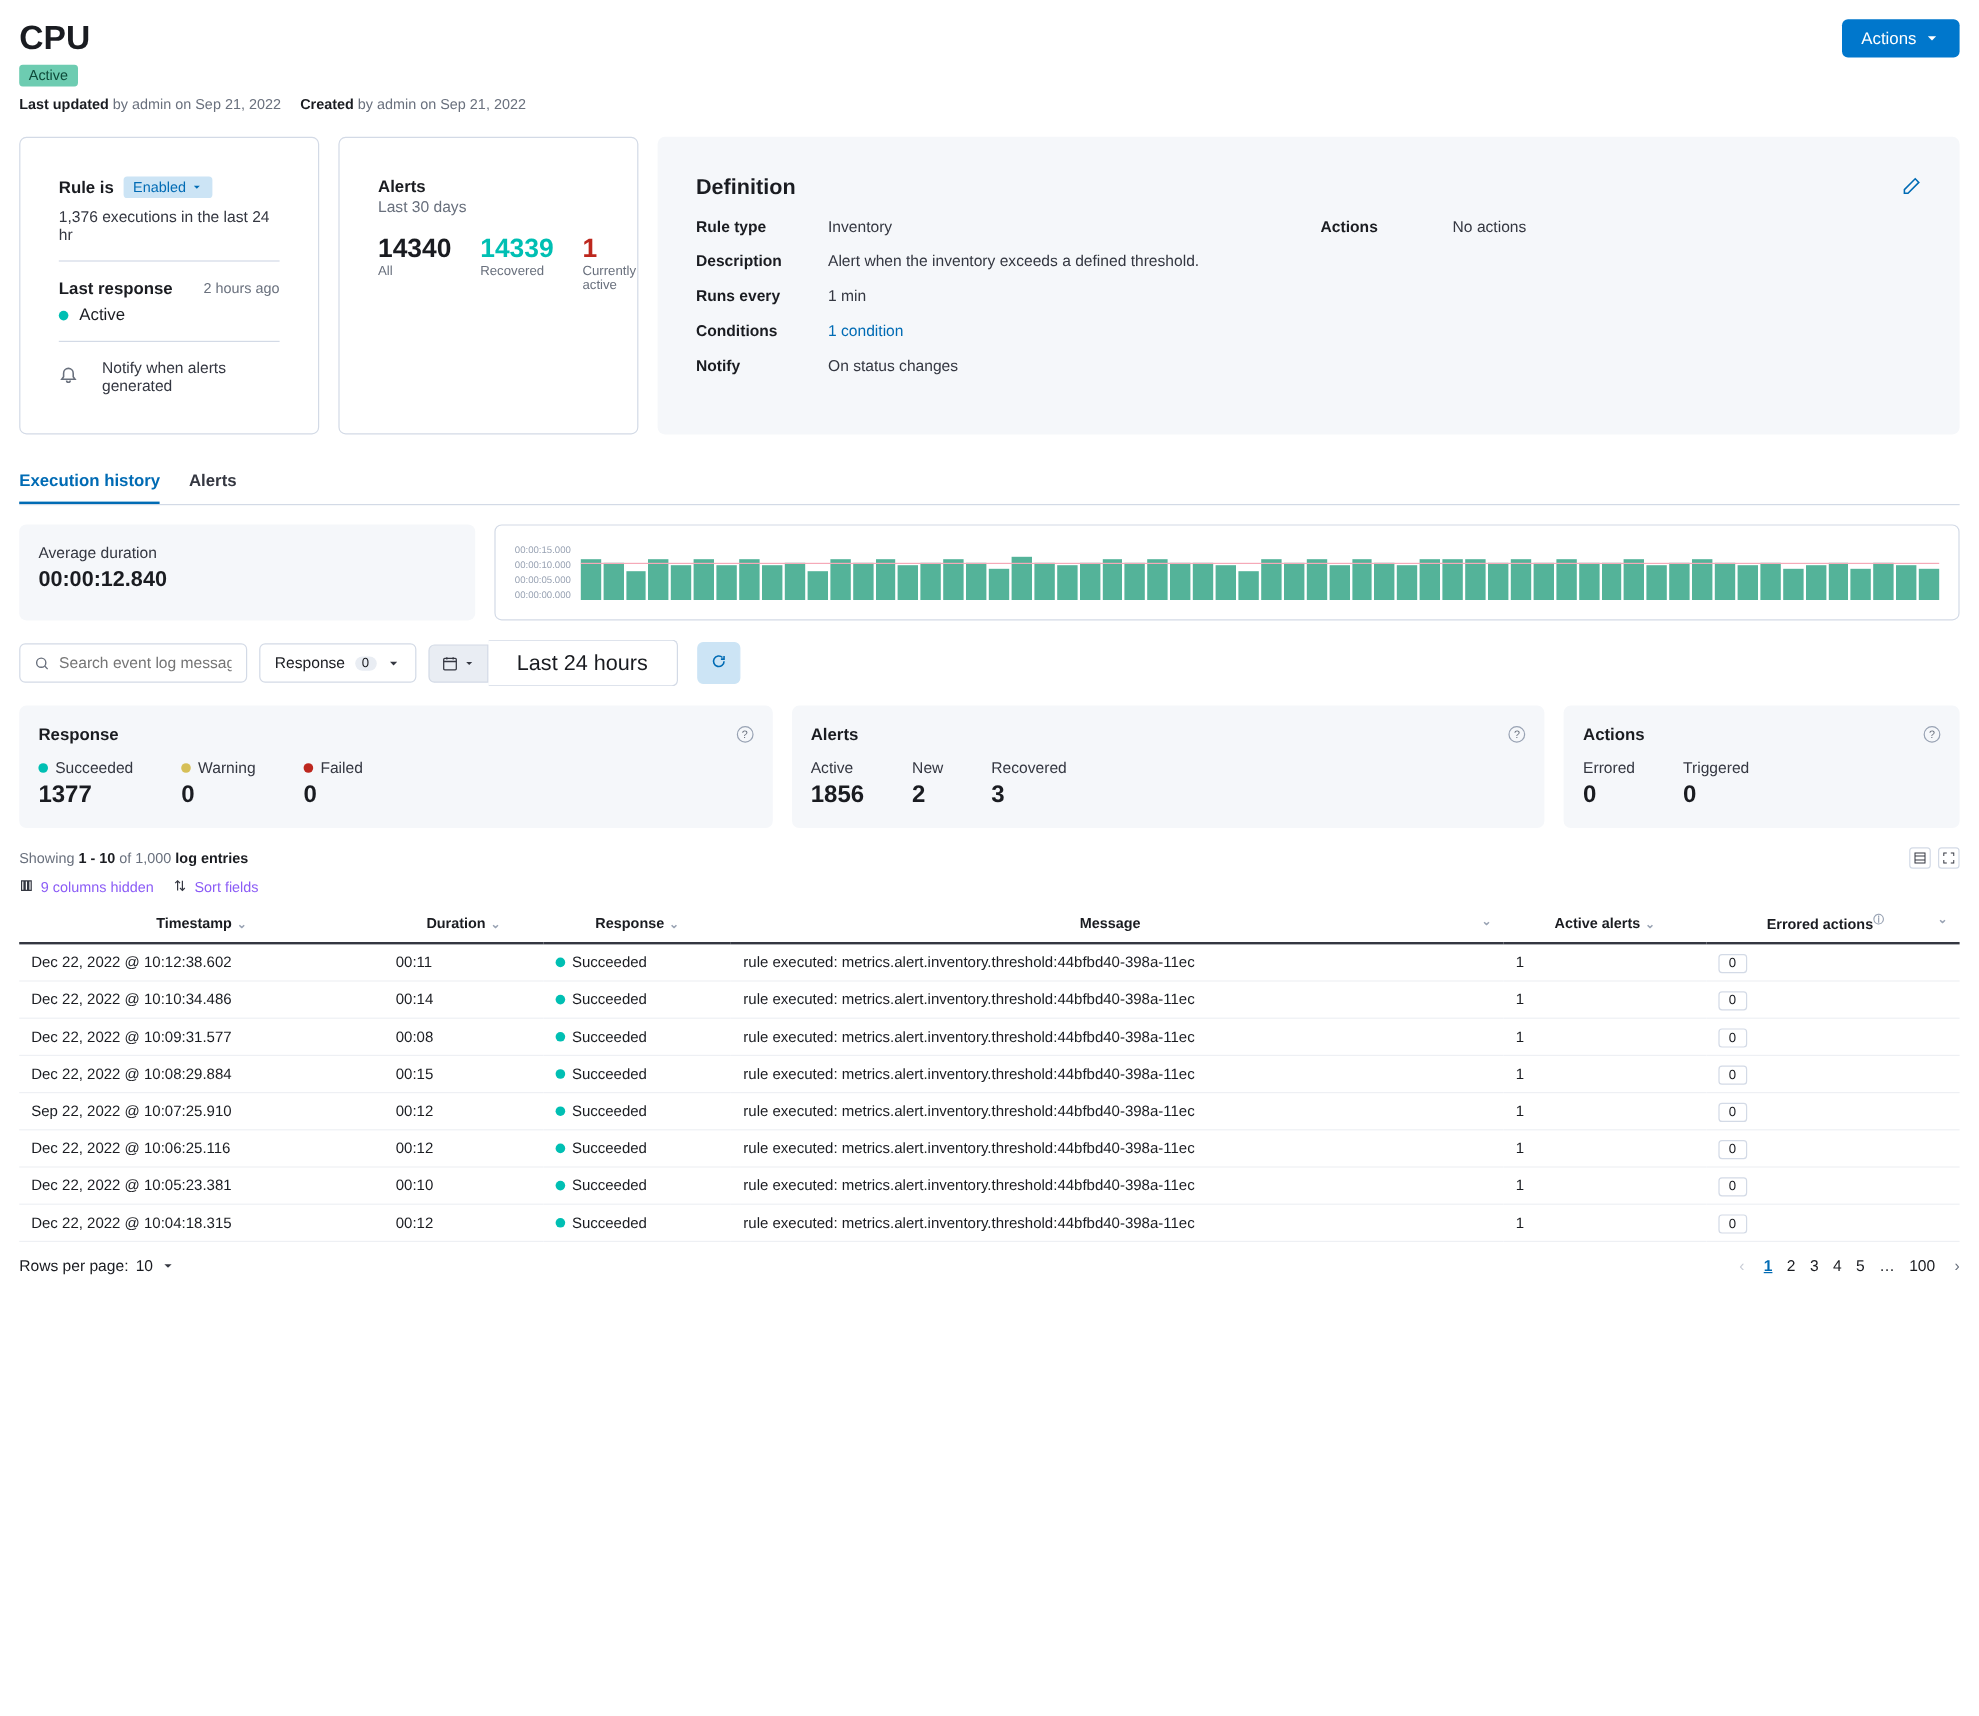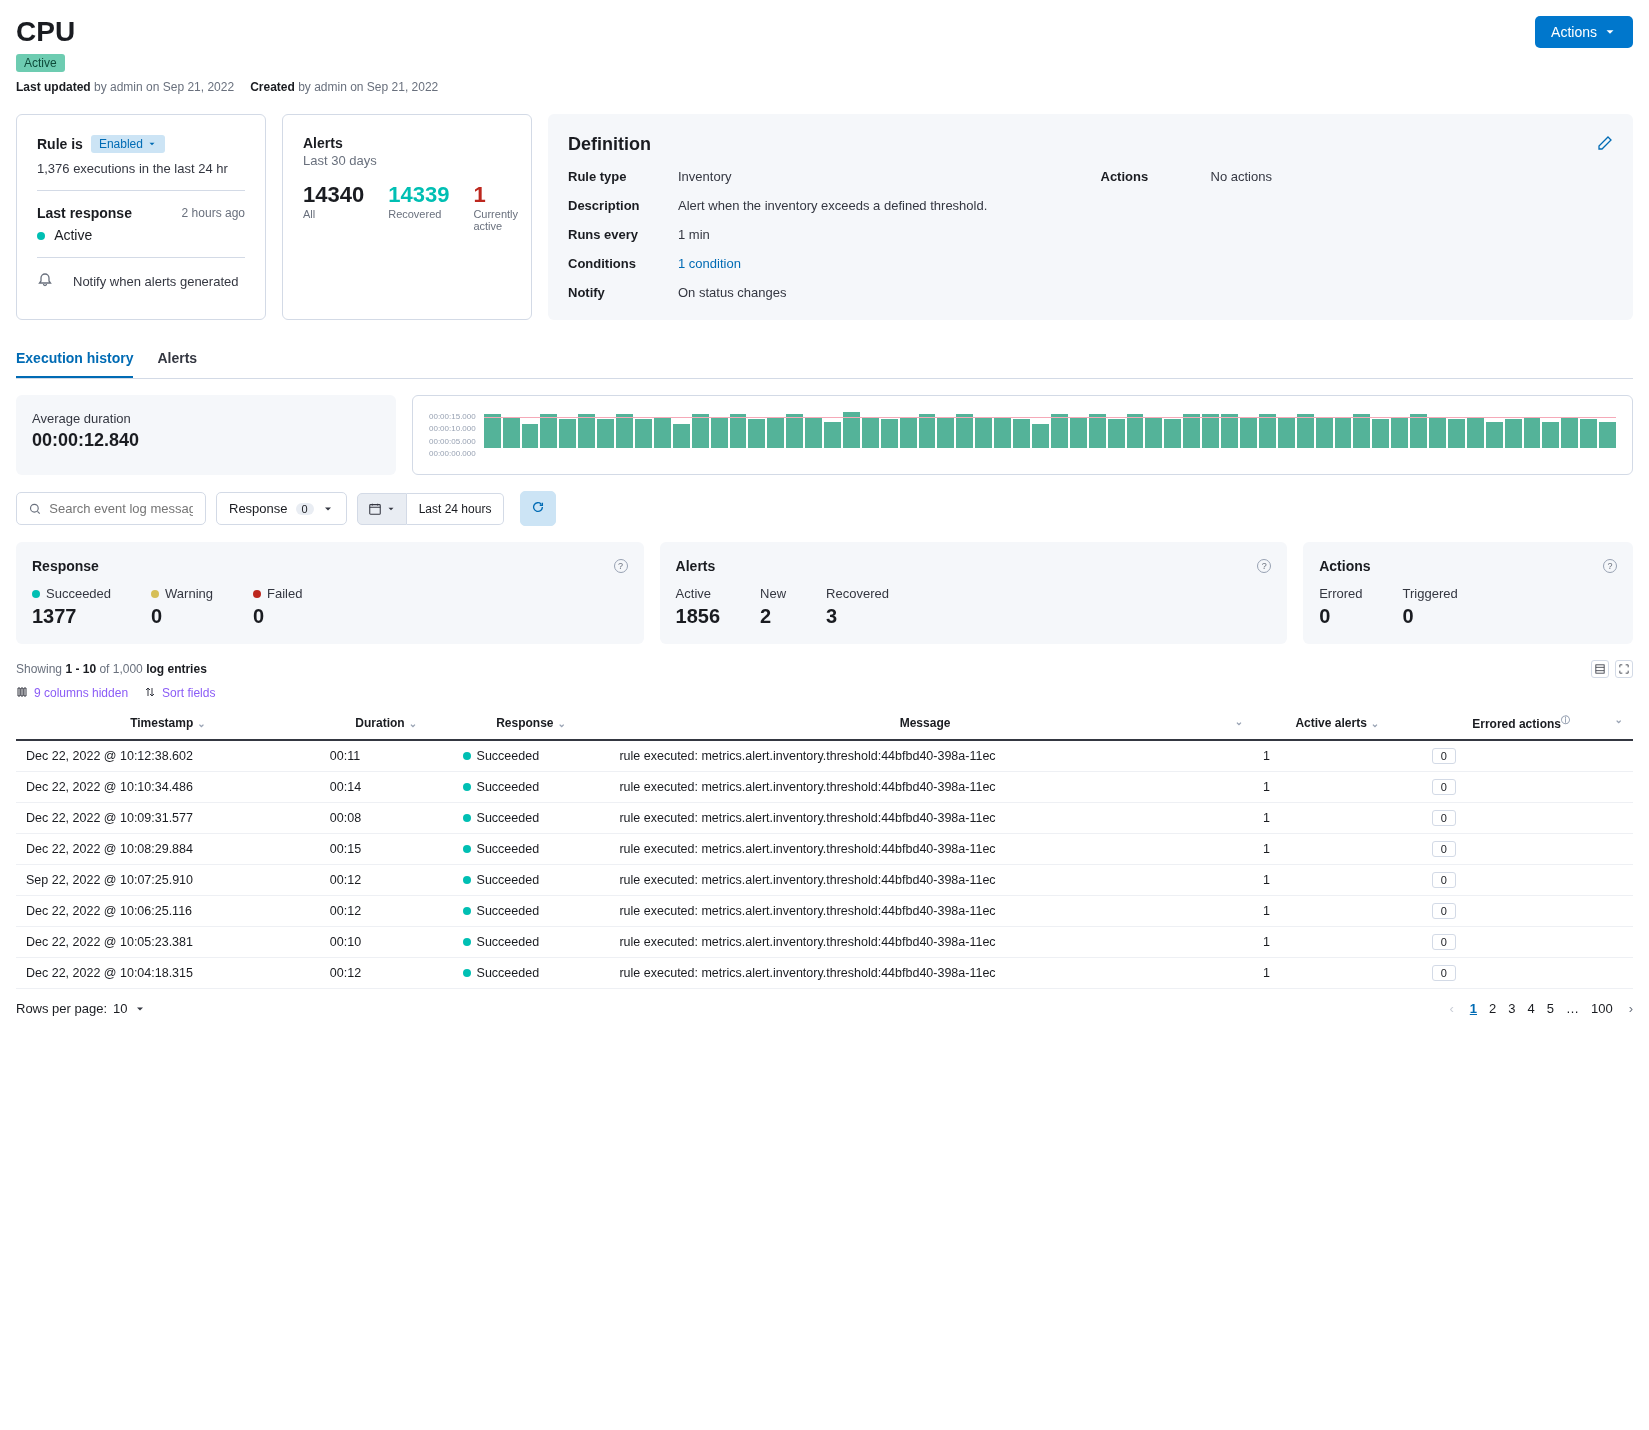--- a/index.html
+++ b/index.html
@@ -8,21 +8,21 @@
     .header { display: flex; justify-content: space-between; align-items: flex-start; margin-bottom: 8px; }
     .header-left h1 { font-size: 28px; font-weight: 700; margin-bottom: 6px; }
     .badge-active { display: inline-block; background: #6dccb1; color: #0e4b3a; font-size: 12px; padding: 2px 8px; border-radius: 3px; font-weight: 500; }
     .btn-primary { background: #0077cc; color: #fff; border: none; padding: 8px 16px; border-radius: 5px; font-size: 14px; font-weight: 500; cursor: pointer; display: flex; align-items: center; gap: 6px; }
     .btn-primary svg { fill: #fff; }
     
     .meta-line { font-size: 12px; color: #69707d; margin-bottom: 20px; display: flex; gap: 16px; }
     .meta-line strong { color: #1a1c21; font-weight: 700; }
     
     .cards-row { display: flex; gap: 16px; margin-bottom: 20px; }
-    .card { border: 1px solid #d3dae6; border-radius: 6px; padding: 20px; background: #fff; }
+    .card { border: 1px solid #d3dae6; border-radius: 6px; padding: 32px; background: #fff; }
     .card.grey { background: #f5f7fa; border: none; }
     
     .rule-card { width: 250px; display: flex; flex-direction: column; }
     .rule-top { border-bottom: 1px solid #d3dae6; padding-bottom: 14px; }
     .rule-row { display: flex; align-items: center; gap: 8px; margin-bottom: 8px; }
     .rule-row .label { font-size: 14px; font-weight: 600; }
     .enabled-pill { background: #cce4f5; color: #006bb4; font-size: 12px; padding: 2px 8px; border-radius: 3px; display: inline-flex; align-items: center; gap: 4px; cursor: pointer; }
     .rule-sub { font-size: 13px; color: #343741; }
     .rule-mid { padding: 14px 0; border-bottom: 1px solid #d3dae6; }
     .rule-mid-hdr { display: flex; justify-content: space-between; align-items: center; margin-bottom: 6px; }
@@ -58,34 +58,34 @@
     .tab.active { color: #006bb4; border-bottom-color: #006bb4; }
     
     .exec-row { display: flex; gap: 16px; margin-bottom: 16px; }
     .avg-card { width: 380px; background: #f5f7fa; border-radius: 6px; padding: 16px; }
     .avg-card .label { font-size: 13px; color: #343741; margin-bottom: 4px; }
     .avg-card .value { font-size: 18px; font-weight: 700; }
     .chart-card { flex: 1; border: 1px solid #d3dae6; border-radius: 6px; padding: 16px; }
     .chart-hdr { display: flex; justify-content: space-between; align-items: center; margin-bottom: 8px; }
     .chart-hdr .title { font-size: 14px; font-weight: 600; }
     .runs-select { border: 1px solid #d3dae6; border-radius: 5px; padding: 6px 12px; font-size: 13px; display: flex; align-items: center; gap: 6px; cursor: pointer; }
-    .chart-body { display: flex; gap: 8px; height: 46px; }
+    .chart-body { display: flex; gap: 8px; align-items: flex-end; height: 46px; }
     .chart-ylabels { display: flex; flex-direction: column; justify-content: space-between; font-size: 8px; color: #98a2b3; height: 46px; text-align: right; }
     .chart-bars { flex: 1; display: flex; align-items: flex-end; gap: 2px; height: 36px; position: relative; }
     .chart-bars::before { content: ''; position: absolute; top: 15%; left: 0; right: 0; height: 1px; background: #f5a9b8; }
     .bar { flex: 1; background: #54b399; min-width: 4px; }
     
     .filter-row { display: flex; gap: 10px; margin-bottom: 16px; align-items: center; }
     .search-box { display: flex; align-items: center; border: 1px solid #d3dae6; border-radius: 5px; padding: 8px 12px; gap: 8px; color: #69707d; width: 190px; }
     .search-box input { border: none; outline: none; font-size: 13px; width: 100%; }
     .filter-btn { border: 1px solid #d3dae6; border-radius: 5px; padding: 8px 12px; display: flex; align-items: center; gap: 8px; font-size: 13px; cursor: pointer; background: #fff; }
     .count-pill { background: #e9edf3; border-radius: 9px; padding: 0 6px; font-size: 11px; }
     .date-group { display: flex; align-items: center; }
     .date-icon-btn { border: 1px solid #d3dae6; border-radius: 5px 0 0 5px; padding: 8px 10px; background: #e9edf3; cursor: pointer; display: flex; align-items: center; gap: 4px; }
-    .date-range { border: 1px solid #d3dae6; border-left: none; border-radius: 0 5px 5px 0; padding: 8px 12px; font-size: 12px; }
+    .date-range { border: 1px solid #d3dae6; border-left: none; border-radius: 0 5px 5px 0; padding: 8px 24px; font-size: 18px; }
     .refresh-btn { background: #cce4f5; border: 1px solid #cce4f5; border-radius: 5px; padding: 8px 10px; cursor: pointer; margin-left: 6px; }
     
     .stats-row { display: flex; gap: 16px; margin-bottom: 16px; }
     .stats-panel { background: #f5f7fa; border-radius: 6px; padding: 16px; }
     .stats-panel.wide { flex: 2; }
     .stats-panel.med { flex: 2; }
     .stats-panel.sm { flex: 1; }
     .stats-hdr { display: flex; justify-content: space-between; align-items: center; margin-bottom: 12px; }
     .stats-hdr .title { font-size: 14px; font-weight: 600; }
     .help-icon { width: 14px; height: 14px; border: 1px solid #98a2b3; border-radius: 50%; font-size: 9px; display: flex; align-items: center; justify-content: center; color: #69707d; cursor: pointer; }

